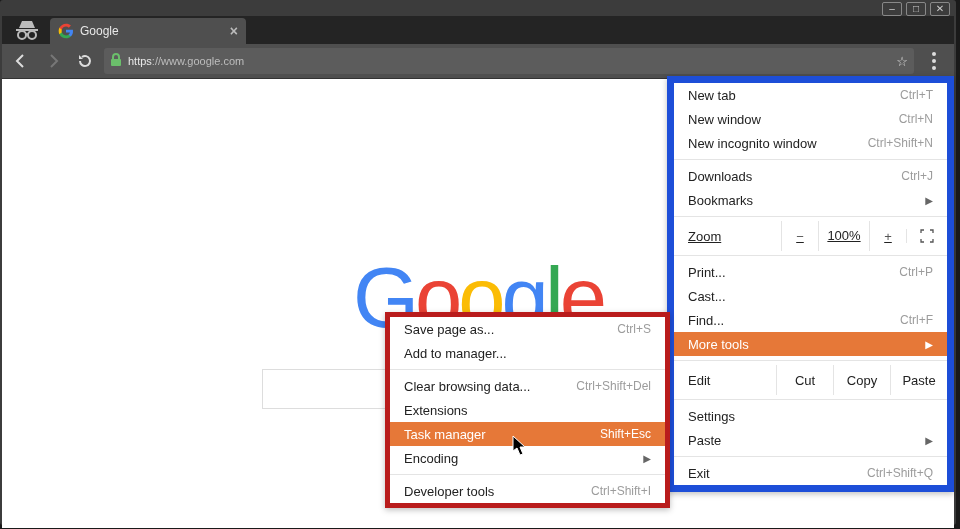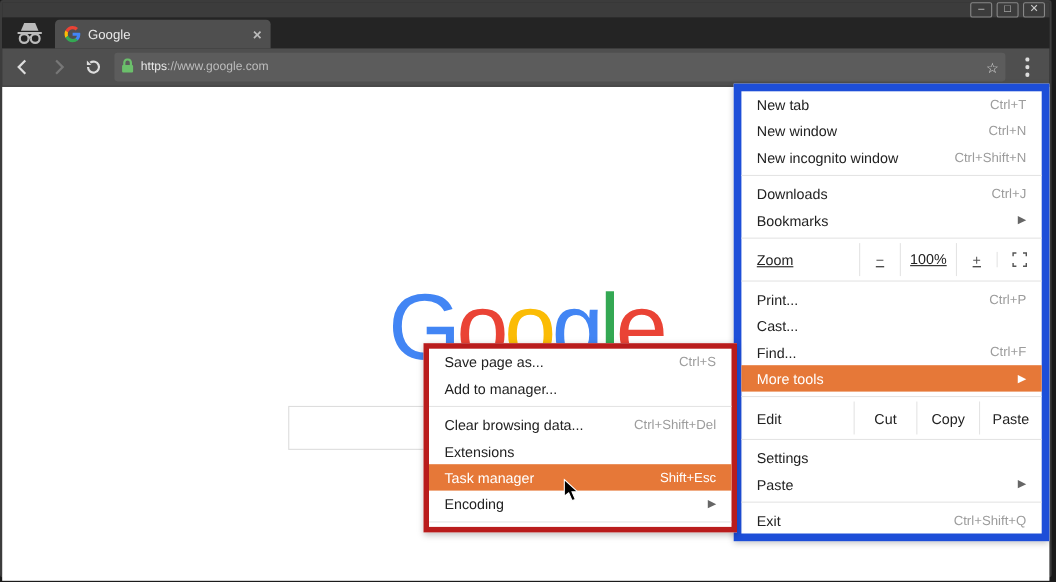--- a/index.html
+++ b/index.html
@@ -223,19 +223,23 @@
     </div>
   <div class="menu-row highlight">
       <span>Task manager</span>
       <span class="shortcut" style="color:#fff">Shift+Esc</span>
     </div>
   <div class="menu-row">
       <span>Encoding</span>
       <span class="sub-arrow">▶</span>
     </div>
   <div class="menu-sep"></div>
+  <div class="menu-row">
+      <span>Developer tools</span>
+      <span class="shortcut">Ctrl+Shift+I</span>
+    </div>
 </div>
 
 <div class="cursor">
   <svg width="16" height="22" viewBox="0 0 16 22">
       <path fill="#000" stroke="#fff" stroke-width="1" d="M1 1 L1 16 L5 13 L8 20 L11 19 L8 12 L13 12 Z"></path>
     </svg>
 </div>
 
 </body></html>

